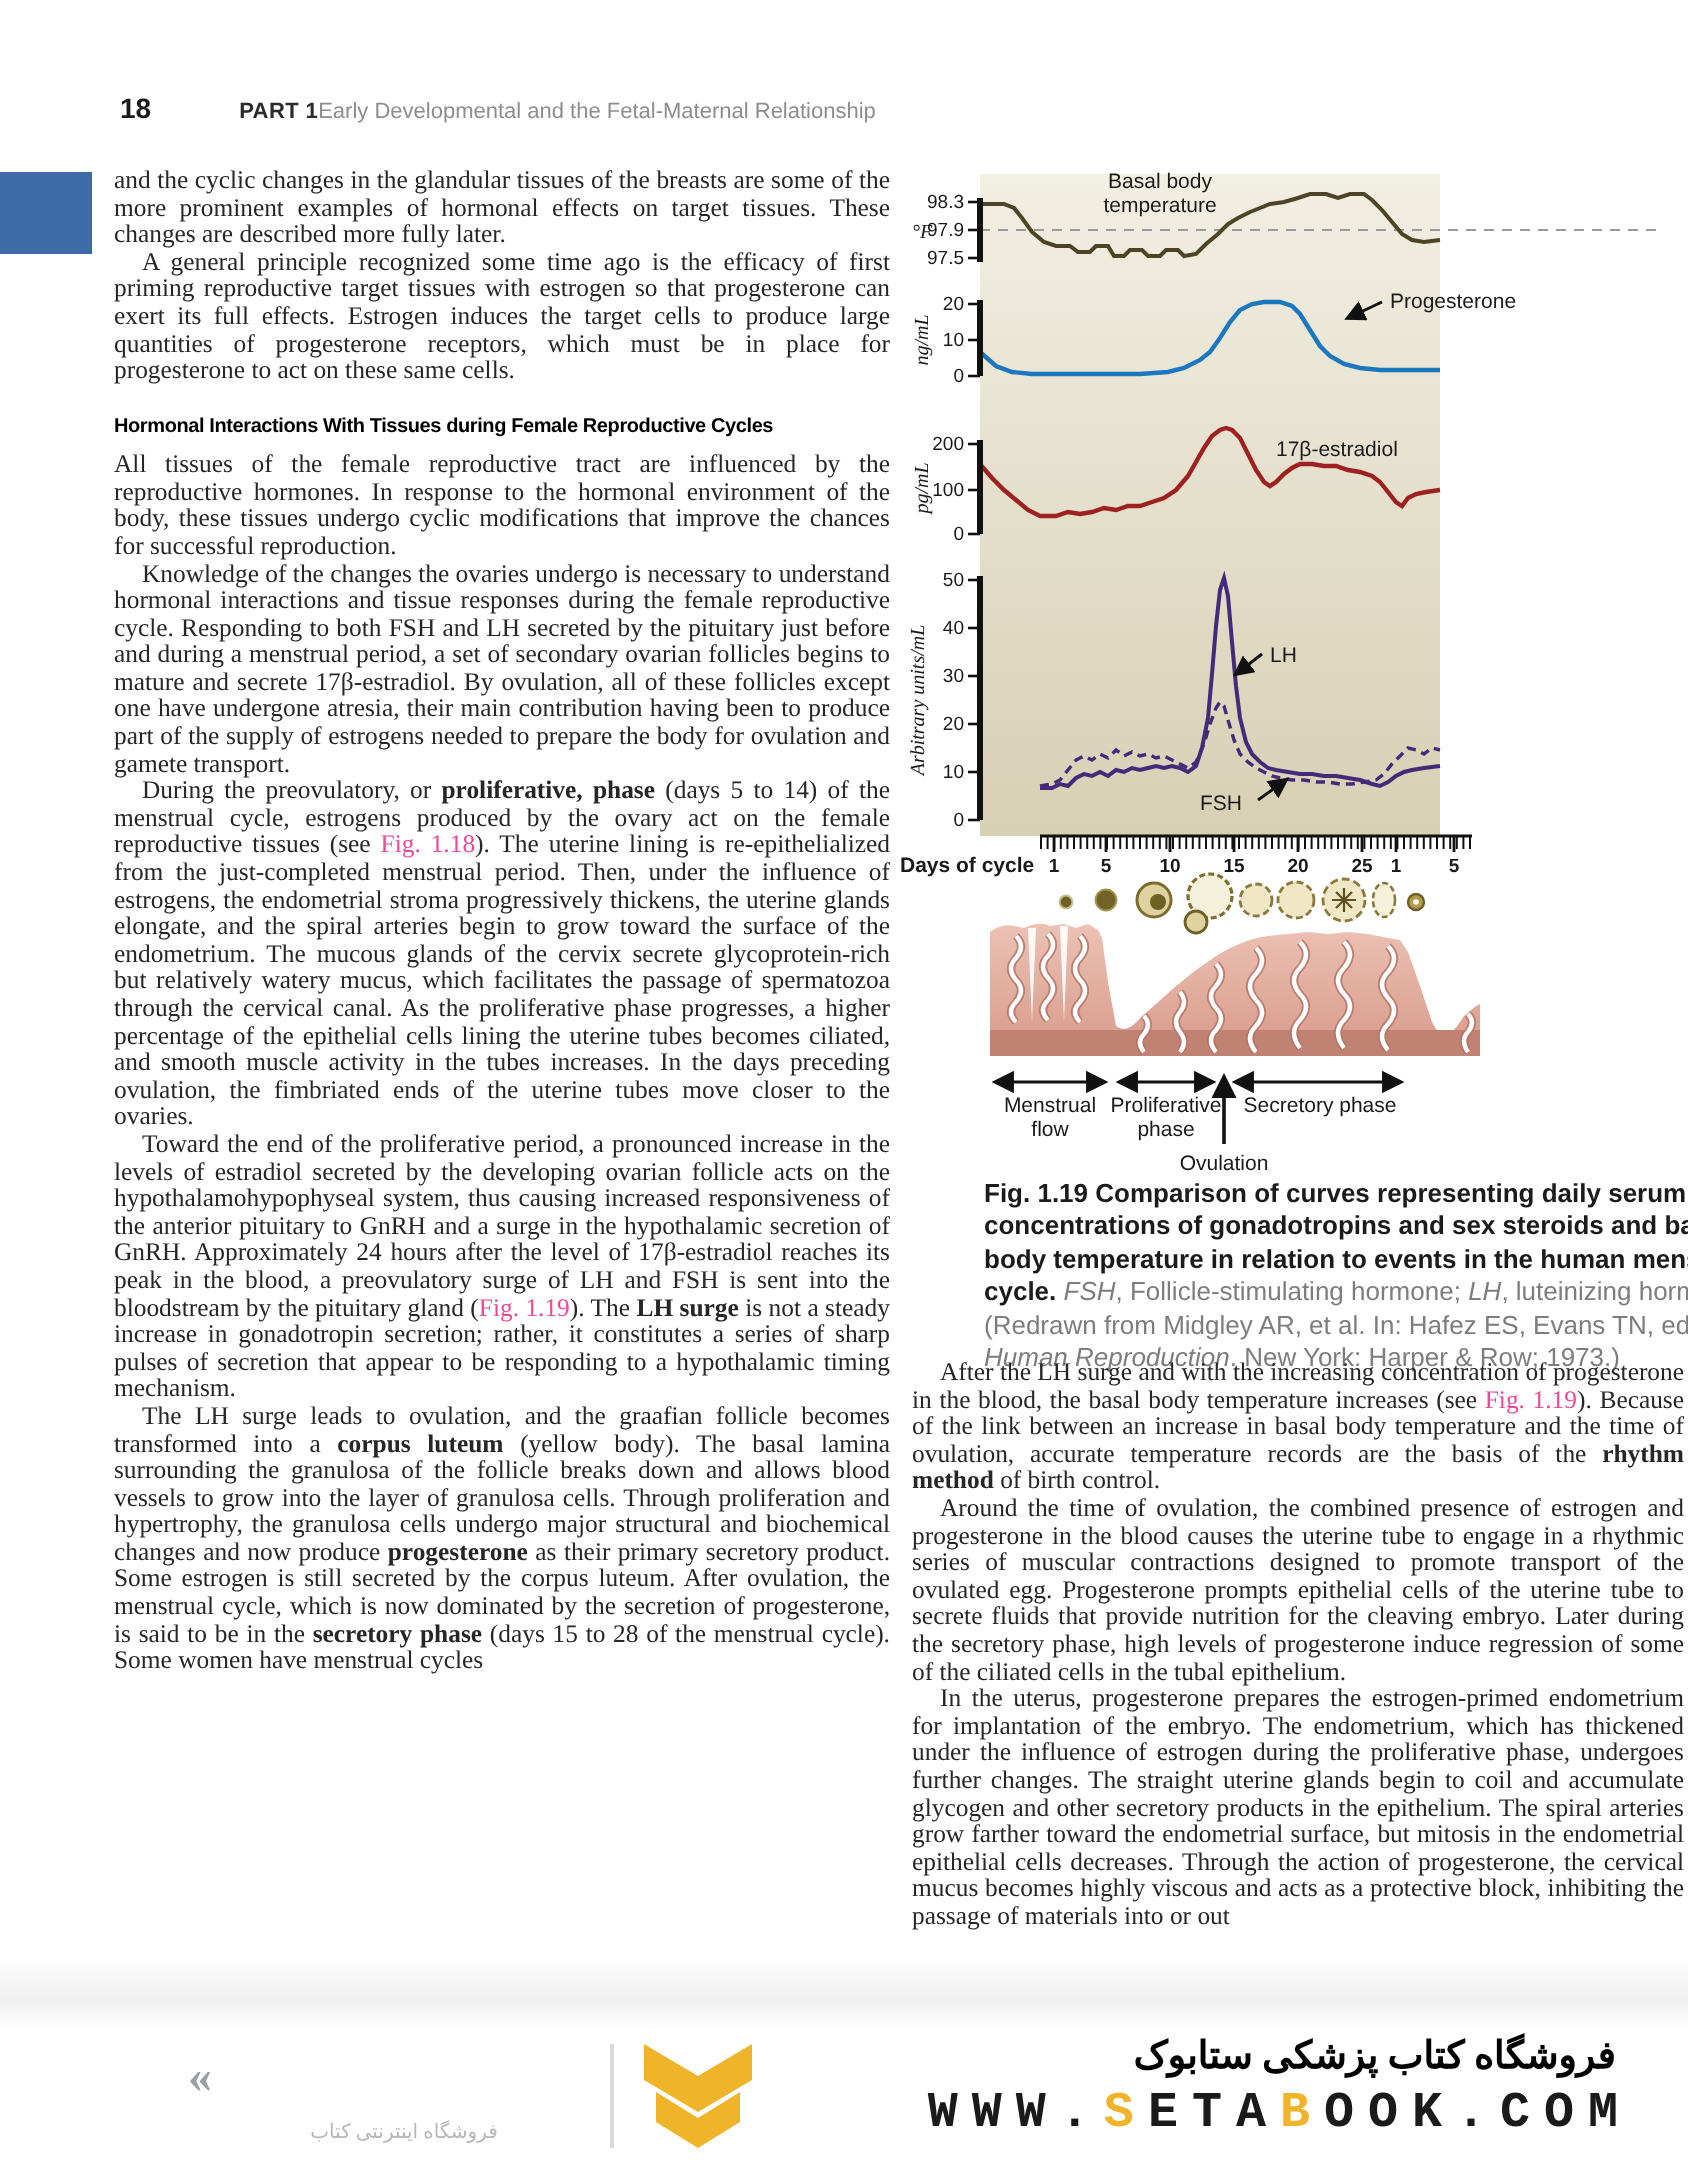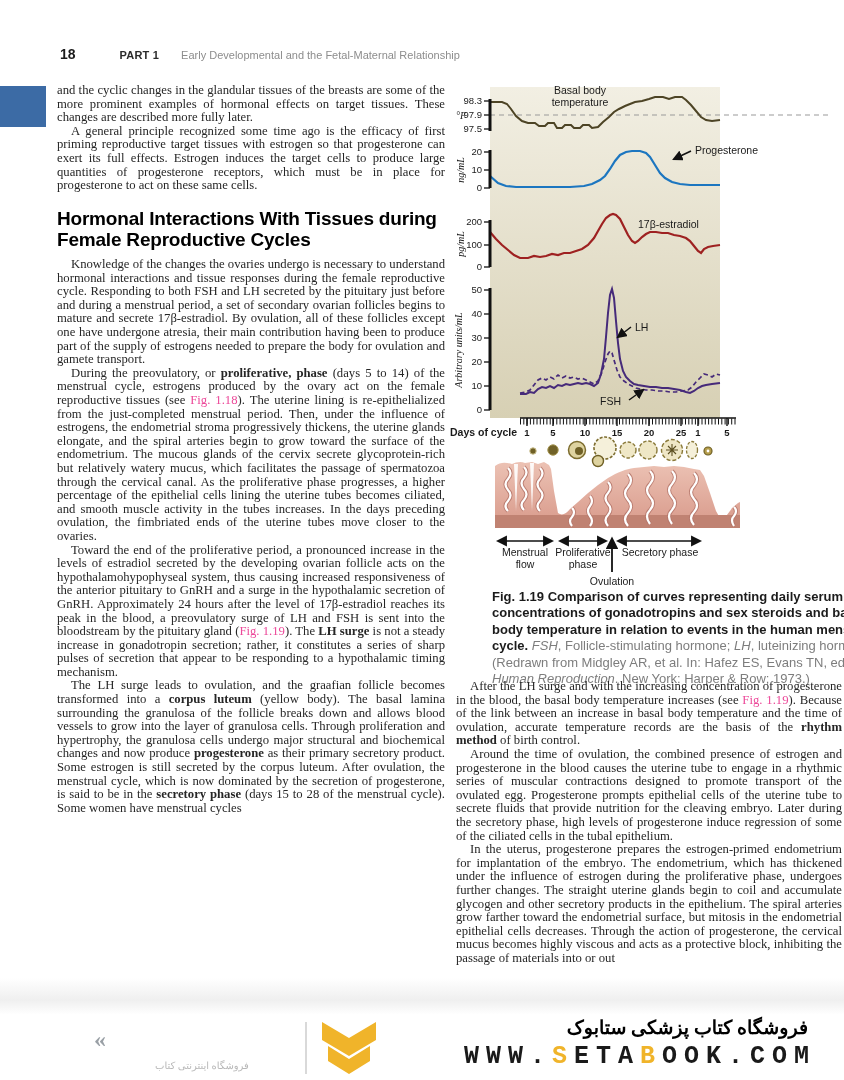--- a/index.html
+++ b/index.html
@@ -4,33 +4,33 @@
 <style>
   html,body{margin:0;padding:0;background:#ffffff;}
   #page{position:relative;width:844px;height:1080px;background:#ffffff;overflow:hidden;
         font-family:"Liberation Serif",serif;color:#262626;}
 
   
   .hdr{position:absolute;top:46px;left:60px;width:720px;display:flex;align-items:baseline;
        font-family:"Liberation Sans",sans-serif;}
   .hdr .pnum{font-size:14px;font-weight:bold;color:#1a1a1a;}
   .hdr .plabel{margin-left:44px;font-size:11px;font-weight:bold;color:#2b2b2b;letter-spacing:.2px;}
-  .hdr .ptitle{margin-left:22px;font-size:11px;color:#8d8d8d;}
+  .hdr .ptitle{margin-left:0;font-size:11px;color:#8d8d8d;}
 
   .blue-tab{position:absolute;left:0;top:86px;width:46px;height:41px;background:#3c6ba5;}
 
   
   .col{position:absolute;font-size:12.7px;line-height:13.6px;text-align:justify;color:#262626;}
   .col-left{left:57px;top:84px;width:388px;height:930px;overflow:hidden;}
   .col-right{left:456px;top:680px;width:386px;height:332px;overflow:hidden;}
   .col p{margin:0;font-family:Liberation Serif, serif;}
   .col p.ind{text-indent:14px;}
   .col b{font-weight:bold;}
   .fig-link{color:#ec4899;text-decoration:none;cursor:pointer;}
-  h2.sec{font-family:"Liberation Sans",sans-serif;font-weight:bold;font-size:19px;
+  h2.sec{font-family:"Liberation Sans",sans-serif;font-weight:bold;font-size:10px;
          line-height:1.14;letter-spacing:-.2px;color:#000;margin:15px 0 7px 0;text-align:left;}
 
   
   .fig-svg{position:absolute;left:450px;top:75px;}
   .fig-caption{position:absolute;left:452px;top:589px;width:388px;
                font-family:"Liberation Sans",sans-serif;font-size:13px;line-height:1.26;
                color:#7d7d7d;text-align:left;margin-left:40px;}
   .cap-b{font-weight:bold;color:#1b1b1b;}
   .cap-i{font-style:italic;}
 
@@ -69,20 +69,21 @@
     <span class="plabel">PART 1</span>
     <span class="ptitle">Early Developmental and the Fetal-Maternal Relationship</span>
   </div>
 
   <div class="blue-tab"></div>
 
   <div class="col col-left">
     <p>and the cyclic changes in the glandular tissues of the breasts are some of the more prominent examples of hormonal effects on target tissues. These changes are described more fully later.</p>
     <p class="ind">A general principle recognized some time ago is the efficacy of first priming reproductive target tissues with estrogen so that progesterone can exert its full effects. Estrogen induces the target cells to produce large quantities of progesterone receptors, which must be in place for progesterone to act on these same cells.</p>
     <h2 class="sec">Hormonal Interactions With Tissues during Female Reproductive Cycles</h2>
+    <p>All tissues of the female reproductive tract are influenced by the reproductive hormones. In response to the hormonal environment of the body, these tissues undergo cyclic modifications that improve the chances for successful reproduction.</p>
     <p class="ind">Knowledge of the changes the ovaries undergo is necessary to understand hormonal interactions and tissue responses during the female reproductive cycle. Responding to both FSH and LH secreted by the pituitary just before and during a menstrual period, a set of secondary ovarian follicles begins to mature and secrete 17β-estradiol. By ovulation, all of these follicles except one have undergone atresia, their main contribution having been to produce part of the supply of estrogens needed to prepare the body for ovulation and gamete transport.</p>
     <p class="ind"><span>During the preovulatory, or </span><b>proliferative, phase</b><span> (days 5 to 14) of the menstrual cycle, estrogens produced by the ovary act on the female reproductive tissues (see </span><a class="fig-link">Fig. 1.18</a><span>). The uterine lining is re-epithelialized from the just-completed menstrual period. Then, under the influence of estrogens, the endometrial stroma progressively thickens, the uterine glands elongate, and the spiral arteries begin to grow toward the surface of the endometrium. The mucous glands of the cervix secrete glycoprotein-rich but relatively watery mucus, which facilitates the passage of spermatozoa through the cervical canal. As the proliferative phase progresses, a higher percentage of the epithelial cells lining the uterine tubes becomes ciliated, and smooth muscle activity in the tubes increases. In the days preceding ovulation, the fimbriated ends of the uterine tubes move closer to the ovaries.</span></p>
     <p class="ind"><span>Toward the end of the proliferative period, a pronounced increase in the levels of estradiol secreted by the developing ovarian follicle acts on the hypothalamohypophyseal system, thus causing increased responsiveness of the anterior pituitary to GnRH and a surge in the hypothalamic secretion of GnRH. Approximately 24 hours after the level of 17β-estradiol reaches its peak in the blood, a preovulatory surge of LH and FSH is sent into the bloodstream by the pituitary gland (</span><a class="fig-link">Fig. 1.19</a><span>). The </span><b>LH surge</b><span> is not a steady increase in gonadotropin secretion; rather, it constitutes a series of sharp pulses of secretion that appear to be responding to a hypothalamic timing mechanism.</span></p>
     <p class="ind"><span>The LH surge leads to ovulation, and the graafian follicle becomes transformed into a </span><b>corpus luteum</b><span> (yellow body). The basal lamina surrounding the granulosa of the follicle breaks down and allows blood vessels to grow into the layer of granulosa cells. Through proliferation and hypertrophy, the granulosa cells undergo major structural and biochemical changes and now produce </span><b>progesterone</b><span> as their primary secretory product. Some estrogen is still secreted by the corpus luteum. After ovulation, the menstrual cycle, which is now dominated by the secretion of progesterone, is said to be in the </span><b>secretory phase</b><span> (days 15 to 28 of the menstrual cycle). Some women have menstrual cycles</span></p>
   </div>
 
   <svg class="fig-svg" width="392" height="516" viewBox="0 0 392 516">
     <defs>
       <linearGradient id="plotbg" x1="0" y1="0" x2="0" y2="1">
         <stop offset="0" stop-color="#f2efe3"></stop>

